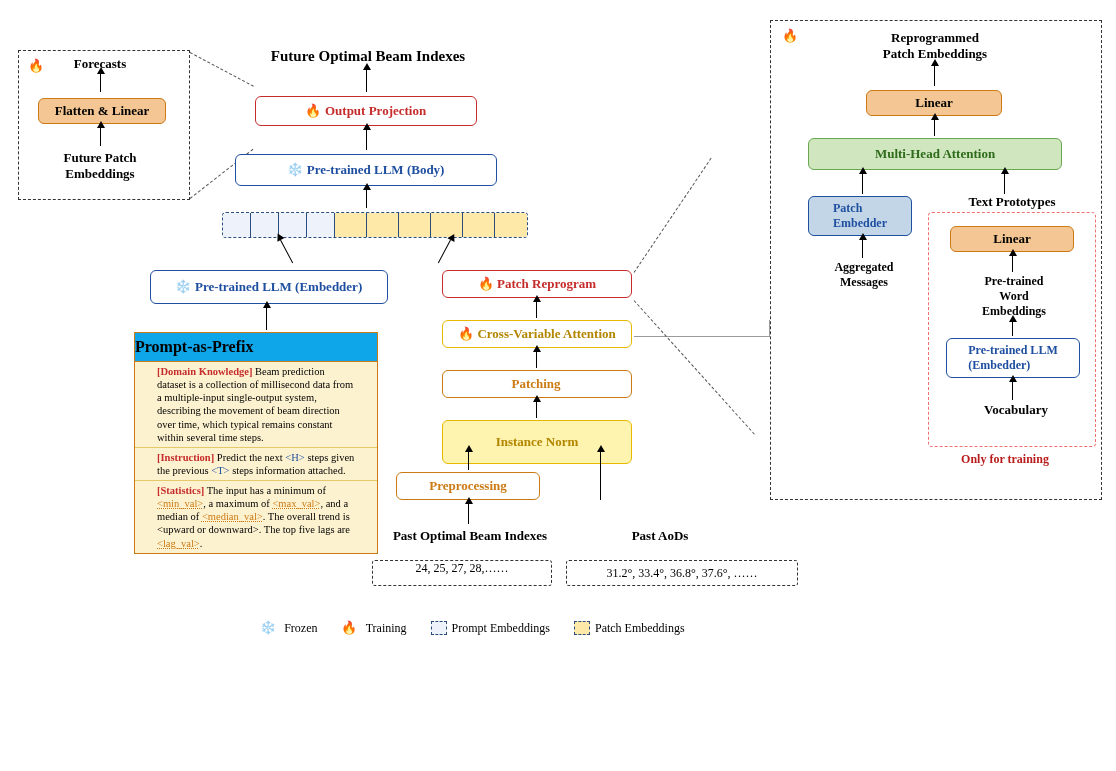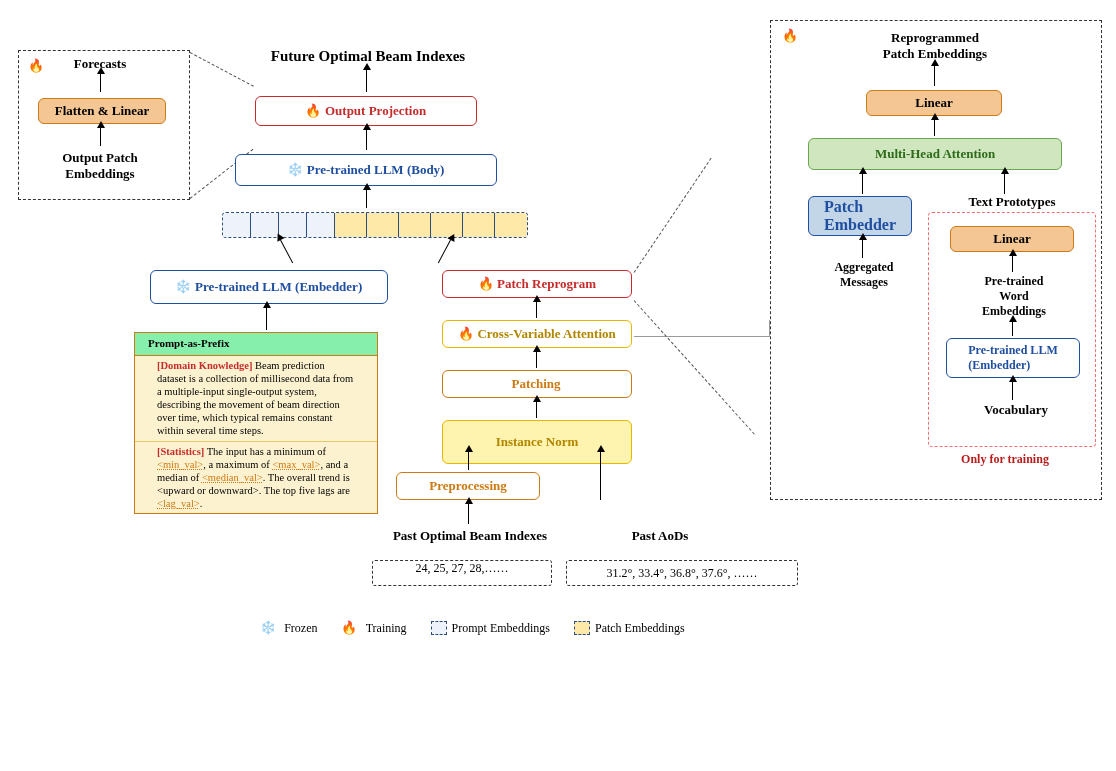--- a/index.html
+++ b/index.html
@@ -73,24 +73,24 @@
   
   .prompt-card {
     position: absolute;
     border: 1.5px solid #cc7a14;
     background: #fdf2d0;
     font-size: 10.5px;
     line-height: 1.25;
     padding: 0;
   }
   .prompt-card .hdr {
-    background:#86efac;
-    padding:4px 13px;
+    background:#0ea5e9;
+    padding:4px 0;
     font-weight:bold;
-    font-size:11px;
+    font-size:16px;
     border-bottom:1px solid #cc7a14;
   }
   .prompt-card .sec {
     padding:3px 22px;
     border-bottom:1px solid #e4c86a;
   }
   .prompt-card .tag { color:#c62c2c; font-weight:bold; }
   .prompt-card .ph  { color:#cc7a14; text-decoration: underline dotted; }
   .prompt-card .tok { color:#1f4fa0; }
   
@@ -109,21 +109,21 @@
 <body>
 
 <div class="dashed" style="left:18px; top:50px; width:172px; height:150px;"></div>
 
 <span class="flame-icon" style="position:absolute; left:28px; top:58px;">🔥</span>
 
 <div class="label" style="left:60px; top:56px; width:80px;">Forecasts</div>
 <div class="arrow-up" style="left:100px; top:74px; height:18px;"></div>
 <div class="box orange-fill" style="left:38px; top:98px; width:128px; height:26px;text-align:right;">Flatten &amp; Linear</div>
 <div class="arrow-up" style="left:100px; top:128px; height:18px;"></div>
-<div class="label" style="left:40px; top:150px; width:120px; white-space:pre-line;">Output Patch
+<div class="label" style="left:40px; top:150px; width:120px; white-space:pre-line;">Future Patch
 Embeddings</div>
 
 <div style="position:absolute; left:190px; top:52px; width:72px; border-top:1.2px dashed #555; transform-origin:left; transform:rotate(28deg);"></div>
 <div style="position:absolute; left:190px; top:198px; width:80px; border-top:1.2px dashed #555; transform-origin:left; transform:rotate(-38deg);"></div>
 
 <div class="label" style="left:238px; top:48px; width:260px; font-size:15px;">Future Optimal Beam Indexes</div>
 <div class="arrow-up" style="left:366px; top:70px; height:22px;"></div>
 
 <div class="box red-border" style="left:255px; top:96px; width:222px; height:30px;">
   <span class="flame-icon">🔥</span>
@@ -190,41 +190,44 @@
 </div>
 <div class="dashed" style="left:566px; top:560px; width:232px; height:26px; border-radius:3px; font-size:12px; display:flex; align-items:center; justify-content:center;">
   <span>31.2°, 33.4°, 36.8°, 37.6°, ……</span>
 </div>
 
 <div class="prompt-card" style="left:134px; top:332px; width:244px;">
   <div class="hdr">Prompt-as-Prefix</div>
   <div class="sec">
     <span class="tag">[Domain Knowledge]</span><span> Beam prediction dataset is a collection of millisecond data from a multiple-input single-output system, describing the movement of beam direction over time, which typical remains constant within several time steps.</span>
   </div>
+  <div class="sec">
+    <span class="tag">[Instruction]</span><span> Predict the next </span><span class="tok">&lt;H&gt;</span><span> steps given the previous </span><span class="tok">&lt;T&gt;</span><span> steps information attached.</span>
+  </div>
   <div class="sec" style="border-bottom:none;">
     <span class="tag">[Statistics]</span><span> The input has a minimum of </span><span class="ph">&lt;min_val&gt;</span><span>, a maximum of </span><span class="ph">&lt;max_val&gt;</span><span>, and a median of </span><span class="ph">&lt;median_val&gt;</span><span>. The overall trend is &lt;upward or downward&gt;. The top five lags are </span><span class="ph">&lt;lag_val&gt;</span><span>.</span>
   </div>
 </div>
 
 <div class="dashed" style="left:770px; top:20px; width:332px; height:480px;"></div>
 
 <span class="flame-icon" style="position:absolute; left:782px; top:28px;">🔥</span>
 
 <div class="label" style="left:850px; top:30px; width:170px; white-space:pre-line;">Reprogrammed
 Patch Embeddings</div>
 <div class="arrow-up" style="left:934px; top:66px; height:20px;"></div>
 
 <div class="box orange-fill" style="left:866px; top:90px; width:136px; height:26px;">Linear</div>
 <div class="arrow-up" style="left:934px; top:120px; height:16px;"></div>
 
 <div class="box green-fill" style="left:808px; top:138px; width:254px; height:32px;">Multi-Head Attention</div>
 <div class="arrow-up" style="left:862px; top:174px; height:20px;"></div>
 <div class="arrow-up" style="left:1004px; top:174px; height:20px;"></div>
 
-<div class="box blue-fill" style="left:808px; top:196px; width:104px; height:40px; font-size:16px; white-space:pre-line;">Patch
+<div class="box blue-fill" style="left:808px; top:196px; width:104px; height:40px; font-size:12px; white-space:pre-line;">Patch
 Embedder</div>
 
 <div class="label" style="left:952px; top:194px; width:120px;">Text Prototypes</div>
 
 <div style="position:absolute; left:928px; top:212px; width:168px; height:235px; border:1.5px dashed #f07070; border-radius:4px;"></div>
 
 <div class="box orange-fill" style="left:950px; top:226px; width:124px; height:26px;">Linear</div>
 <div class="arrow-up" style="left:1012px; top:256px; height:16px;"></div>
 
 <div class="label" style="left:956px; top:274px; width:116px; white-space:pre-line; font-size:12px;">Pre-trained

